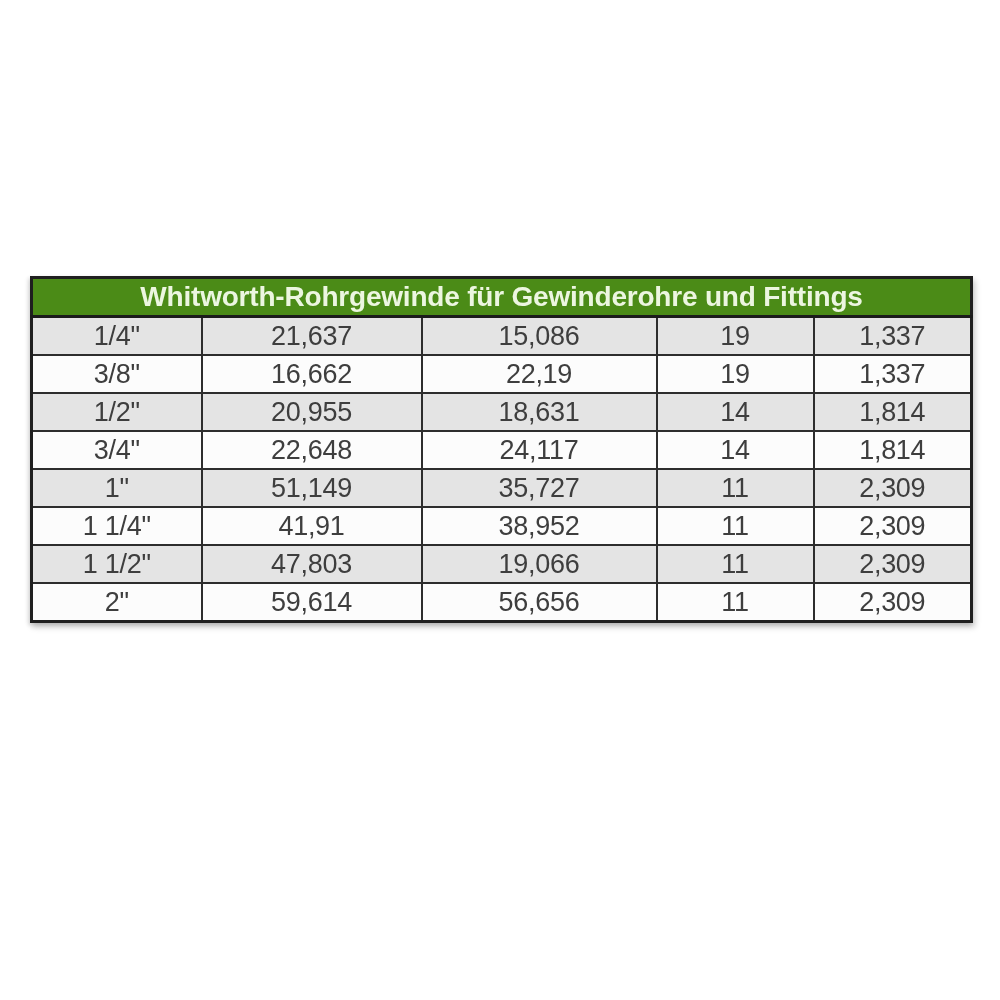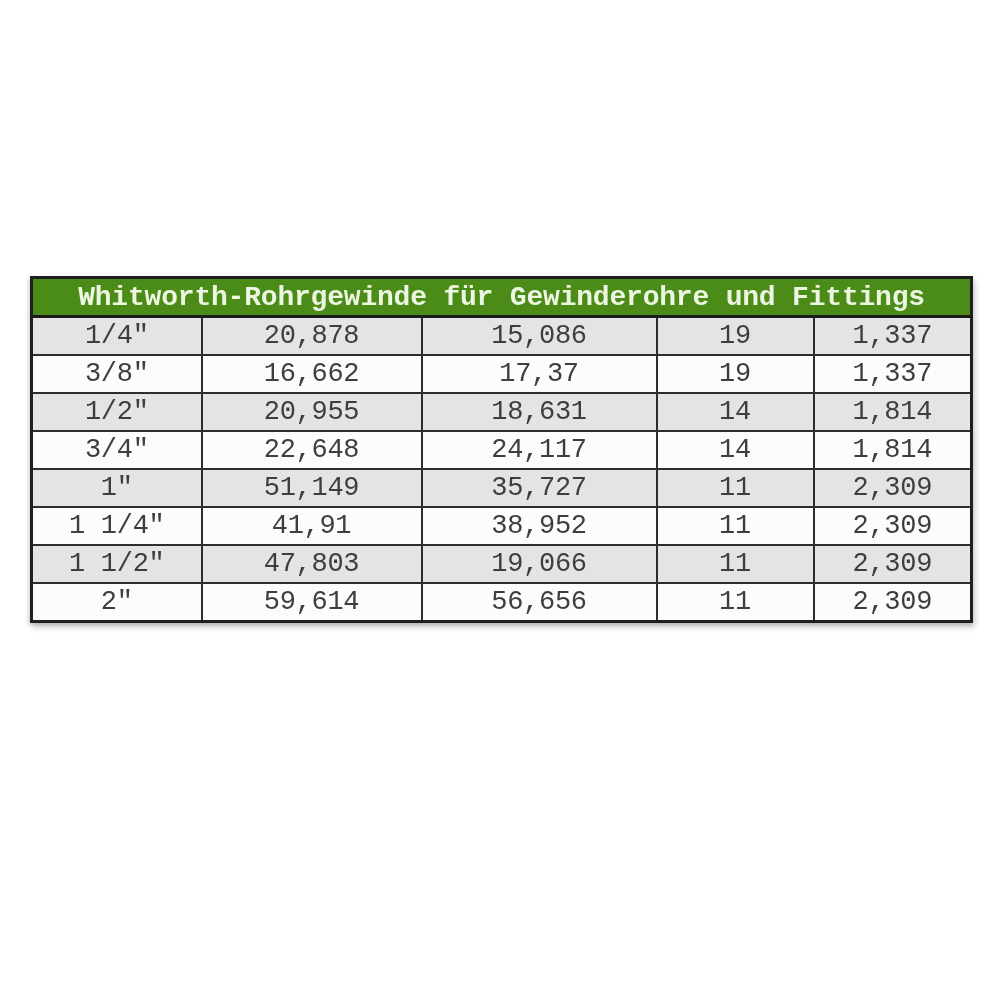--- a/index.html
+++ b/index.html
@@ -11,21 +11,20 @@
     height: 1000px;
     background: #ffffff;
     font-family: "Liberation Sans", sans-serif;
     position: relative;
     letter-spacing: -0.3px;
   }
   .table-wrap {
     position: absolute;
     left: 30px;
     top: 276px;
-    font-family: Liberation Mono, monospace;
   }
   table.thread-table {
     border-collapse: collapse;
     table-layout: fixed;
     width: 940px;
     border: 3px solid #1f1f1f;
     box-shadow: 2px 4px 6px rgba(0,0,0,0.22), -2px 2px 4px rgba(0,0,0,0.12);
     background: #fcfcfc;
   }
   table.thread-table th,
@@ -81,29 +80,29 @@
         <col class="c5">
     </colgroup>
     <thead>
       <tr class="title-row">
         <th colspan="5">Whitworth-Rohrgewinde für Gewinderohre und Fittings</th>
       </tr>
     </thead>
     <tbody>
       <tr class="row-gray">
         <td>1/4"</td>
-        <td>20,878</td>
+        <td>21,637</td>
         <td>15,086</td>
         <td>19</td>
         <td>1,337</td>
       </tr>
       <tr class="row-white">
         <td>3/8"</td>
         <td>16,662</td>
-        <td>17,37</td>
+        <td>22,19</td>
         <td>19</td>
         <td>1,337</td>
       </tr>
       <tr class="row-gray">
         <td>1/2"</td>
         <td>20,955</td>
         <td>18,631</td>
         <td>14</td>
         <td>1,814</td>
       </tr>

